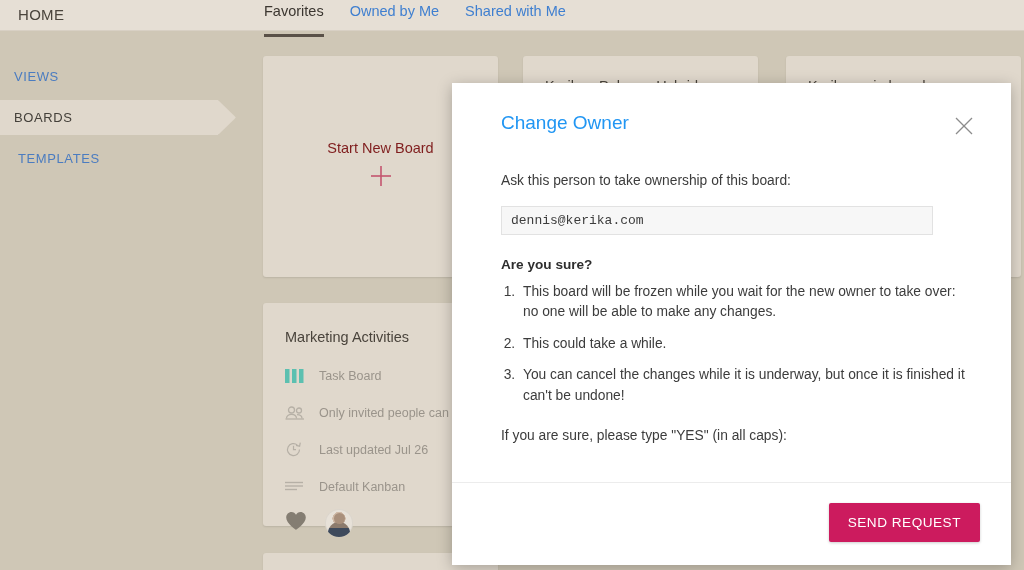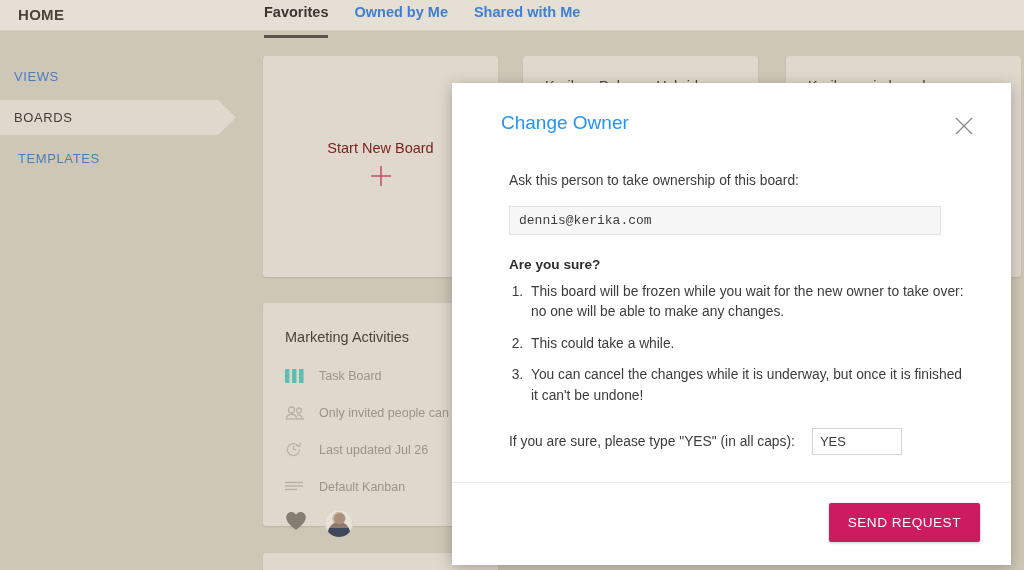--- a/index.html
+++ b/index.html
@@ -12,29 +12,28 @@
   }
 
   #app { position: relative; width: 1024px; height: 570px; }
 
   
   .topbar {
     position: absolute; left: 0; top: 0;
     width: 1024px; height: 31px;
     background: #e6dfd5;
     border-bottom: 1px solid #d8d0c4;
-    font-weight: bold;
   }
   .home-label {
     position: absolute; left: 18px; top: 6px;
     font-size: 15px; color: #4a443c; letter-spacing: .3px;
   }
   .tabs {
     position: absolute; left: 264px; top: 0;
-    height: 19px; display: flex; align-items: center;
+    height: 19px; display: flex; align-items: flex-end;
   }
   .tab {
     font-size: 14.5px; padding: 4px 0 0 0;
     margin-right: 26px; position: relative; cursor: pointer;
     color: #3f7fd0;
   }
   .tab.active { color: #3b3630; }
   .tab.active .tab-underline {
     position: absolute; left: 0; right: 0; bottom: -18px;
     height: 3px; background: #5a5148;
@@ -138,42 +137,42 @@
     box-shadow: 0 3px 14px rgba(0,0,0,.26);
   }
   .modal-title {
     position: absolute; left: 49px; top: 29px;
     font-size: 19px; color: #2196f3; font-weight: 400;
   }
   .close-btn {
     position: absolute; right: 36px; top: 32px;
     width: 22px; height: 22px; cursor: pointer;
   }
-  .modal-body { position: absolute; left: 8px; top: 76px; right: 0; }
+  .modal-body { position: absolute; left: 0; top: 76px; right: 0; }
   .body-inner { padding: 0 40px 0 49px; }
   .ask-text { font-size: 13.8px; color: #3c3c3c; margin: 14px 0 18px 0; }
   .email-input {
     width: 432px; height: 29px;
     border: 1px solid #e2e2e2;
     background: #f7f7f7;
     font-size: 13px; color: #3c3c3c;
     padding: 0 9px; font-family: Liberation Mono, monospace;
     outline: none;
   }
   .sure-head {
     font-size: 13.6px; font-weight: bold; color: #2e2e2e;
     margin: 22px 0 10px 0;
   }
   ol.reasons {
     margin: 0; padding: 0 0 0 18px;
     font-size: 13.8px; color: #3c3c3c; line-height: 1.48;
   }
   ol.reasons li { margin-bottom: 11px; padding-left: 4px; }
   .confirm-row {
-    display: flex; align-items: center; margin-top: 22px;
+    display: flex; align-items: center; margin-top: 22px; gap: 24px;
   }
   .confirm-label { font-size: 13.8px; color: #3c3c3c; margin-right: 17px; }
   .yes-input {
     width: 90px; height: 27px;
     border: 1px solid #d4d4d4; background: #fff;
     font-size: 13px; color: #3c3c3c; padding: 0 7px;
     font-family: "Liberation Sans", sans-serif; outline: none;
   }
   .modal-footer {
     position: absolute; left: 0; right: 0; bottom: 0;
@@ -322,21 +321,20 @@
         <div class="sure-head">Are you sure?</div>
 
         <ol class="reasons">
           <li>This board will be frozen while you wait for the new owner to take over: no one will be able to make any changes.</li>
           <li>This could take a while.</li>
           <li>You can cancel the changes while it is underway, but once it is finished it can't be undone!</li>
         </ol>
 
         <div class="confirm-row">
           <span class="confirm-label">If you are sure, please type "YES" (in all caps):</span>
-          <input class="yes-input" type="text" value="YES" style="">
         </div>
       </div>
     </div>
 
     <div class="modal-footer">
       <button class="send-btn">SEND REQUEST</button>
     </div>
   </div>
 
 </div>

